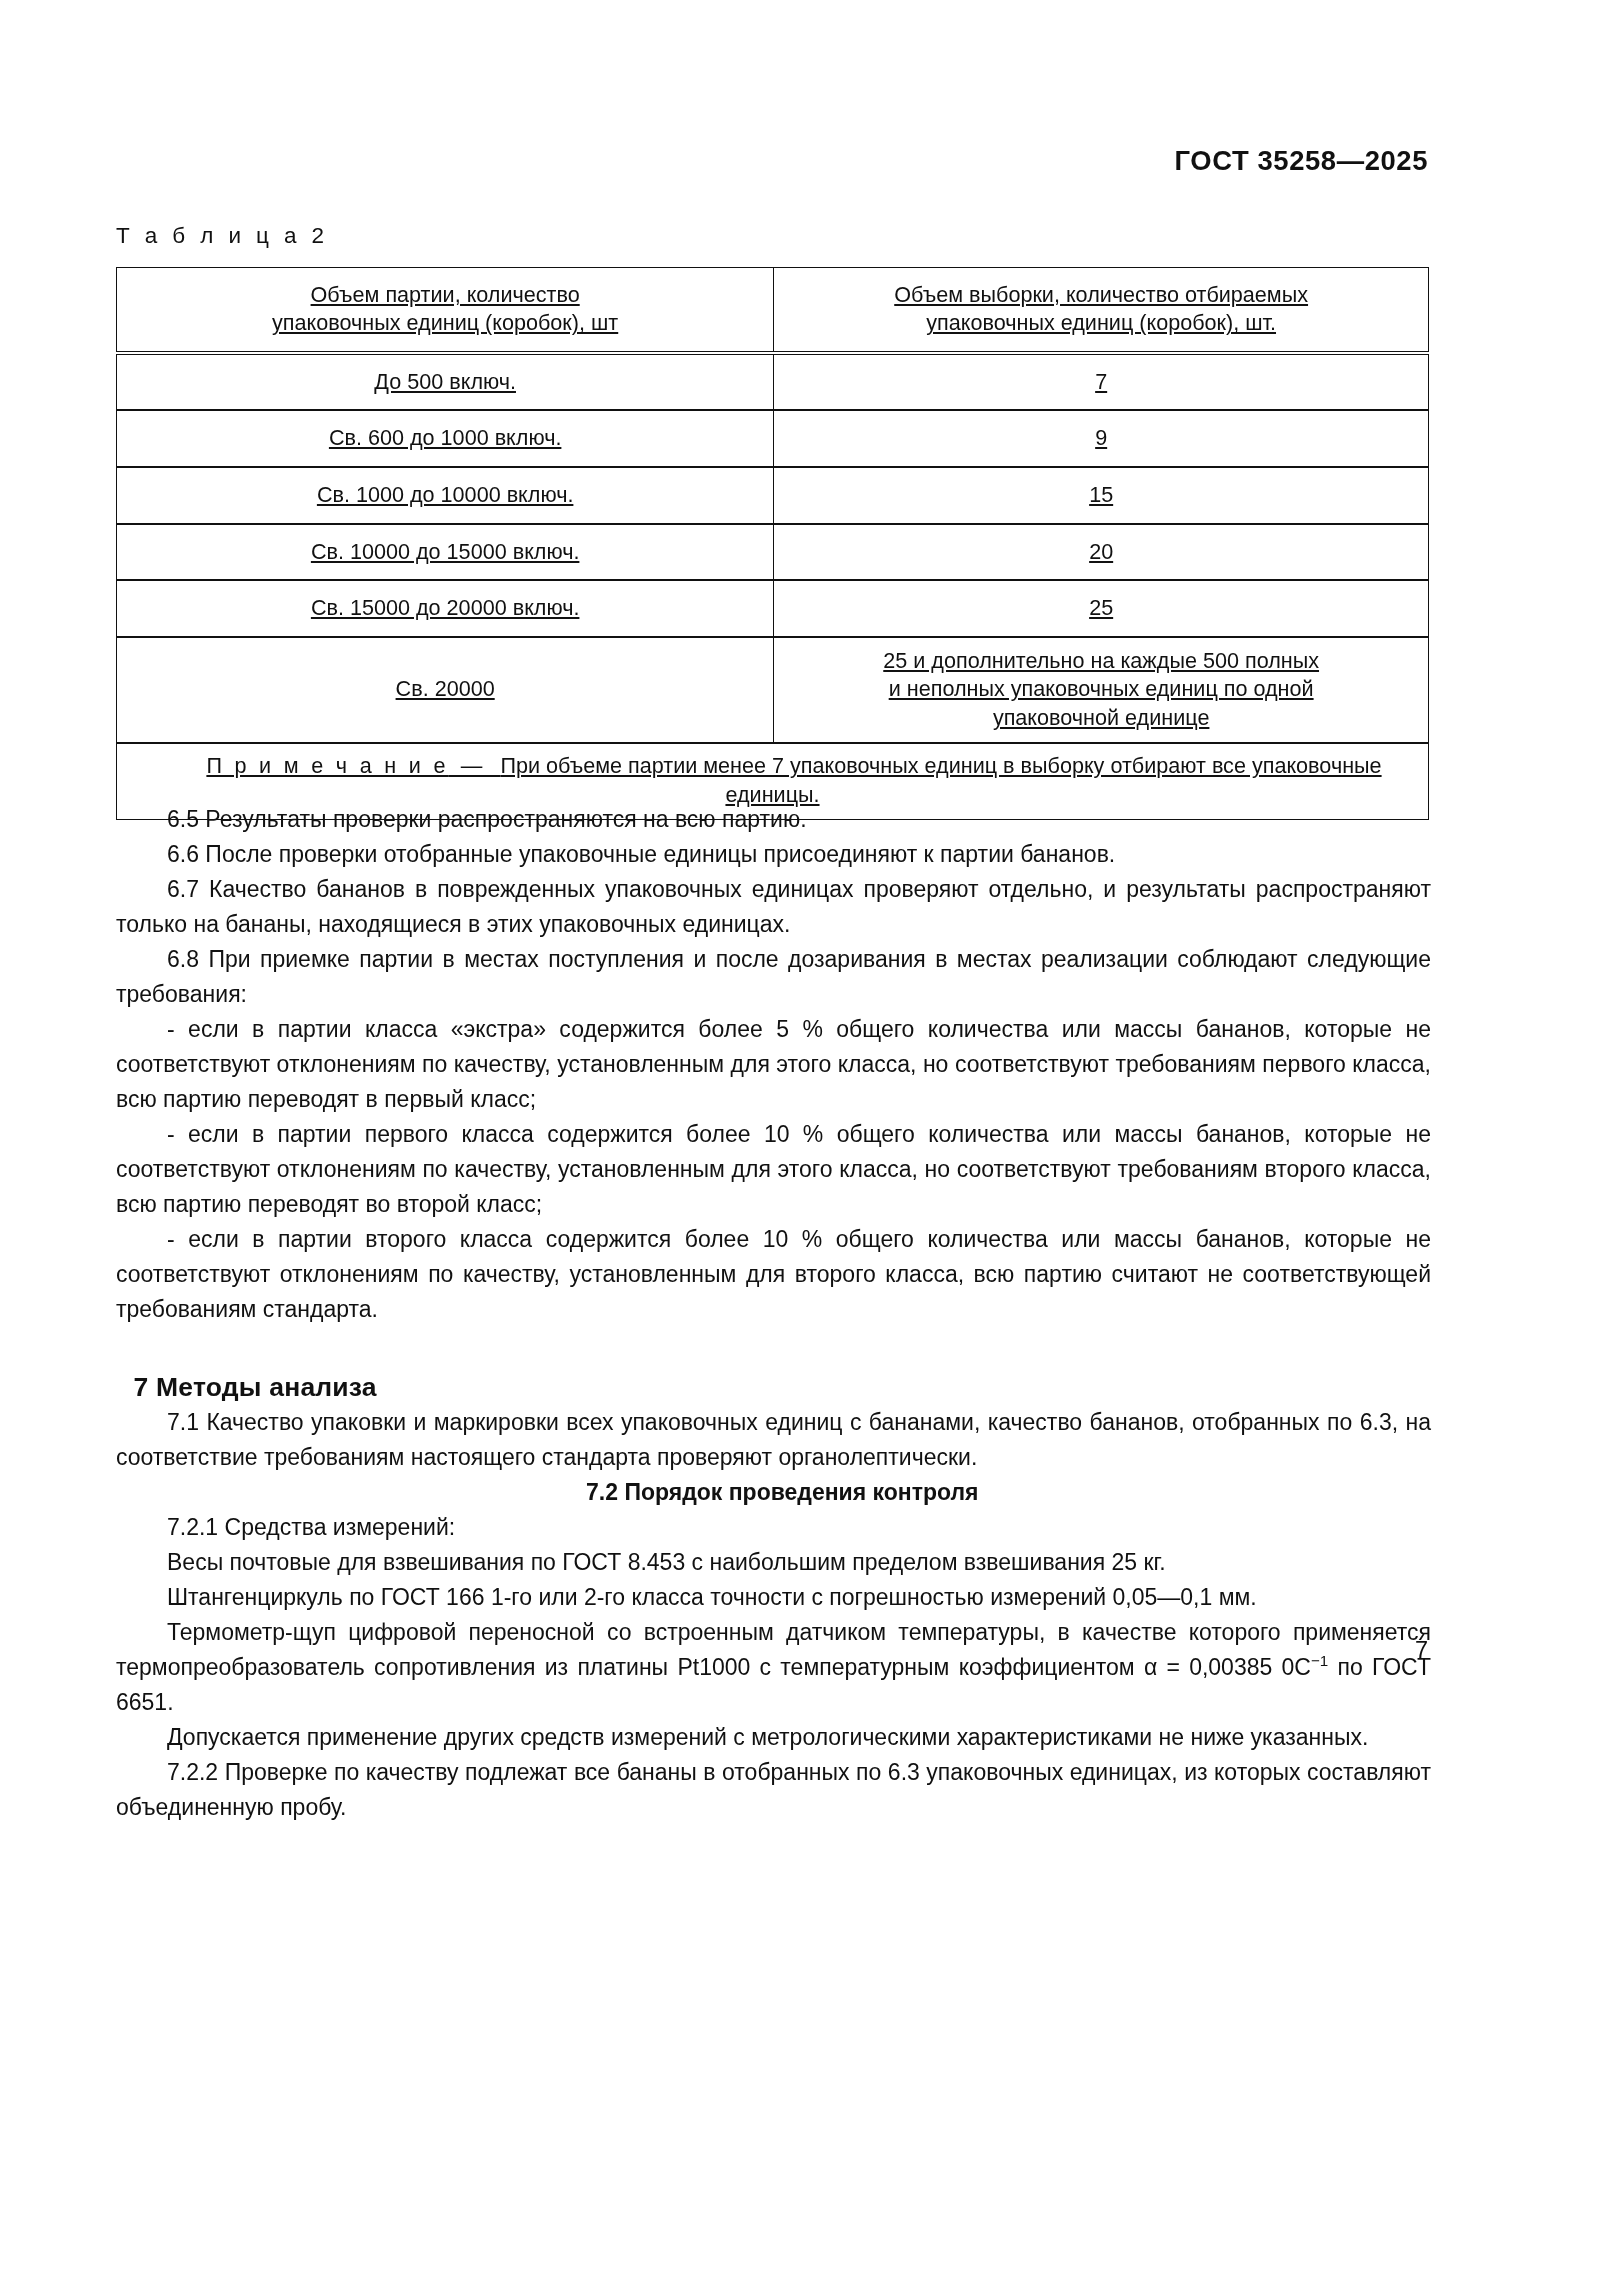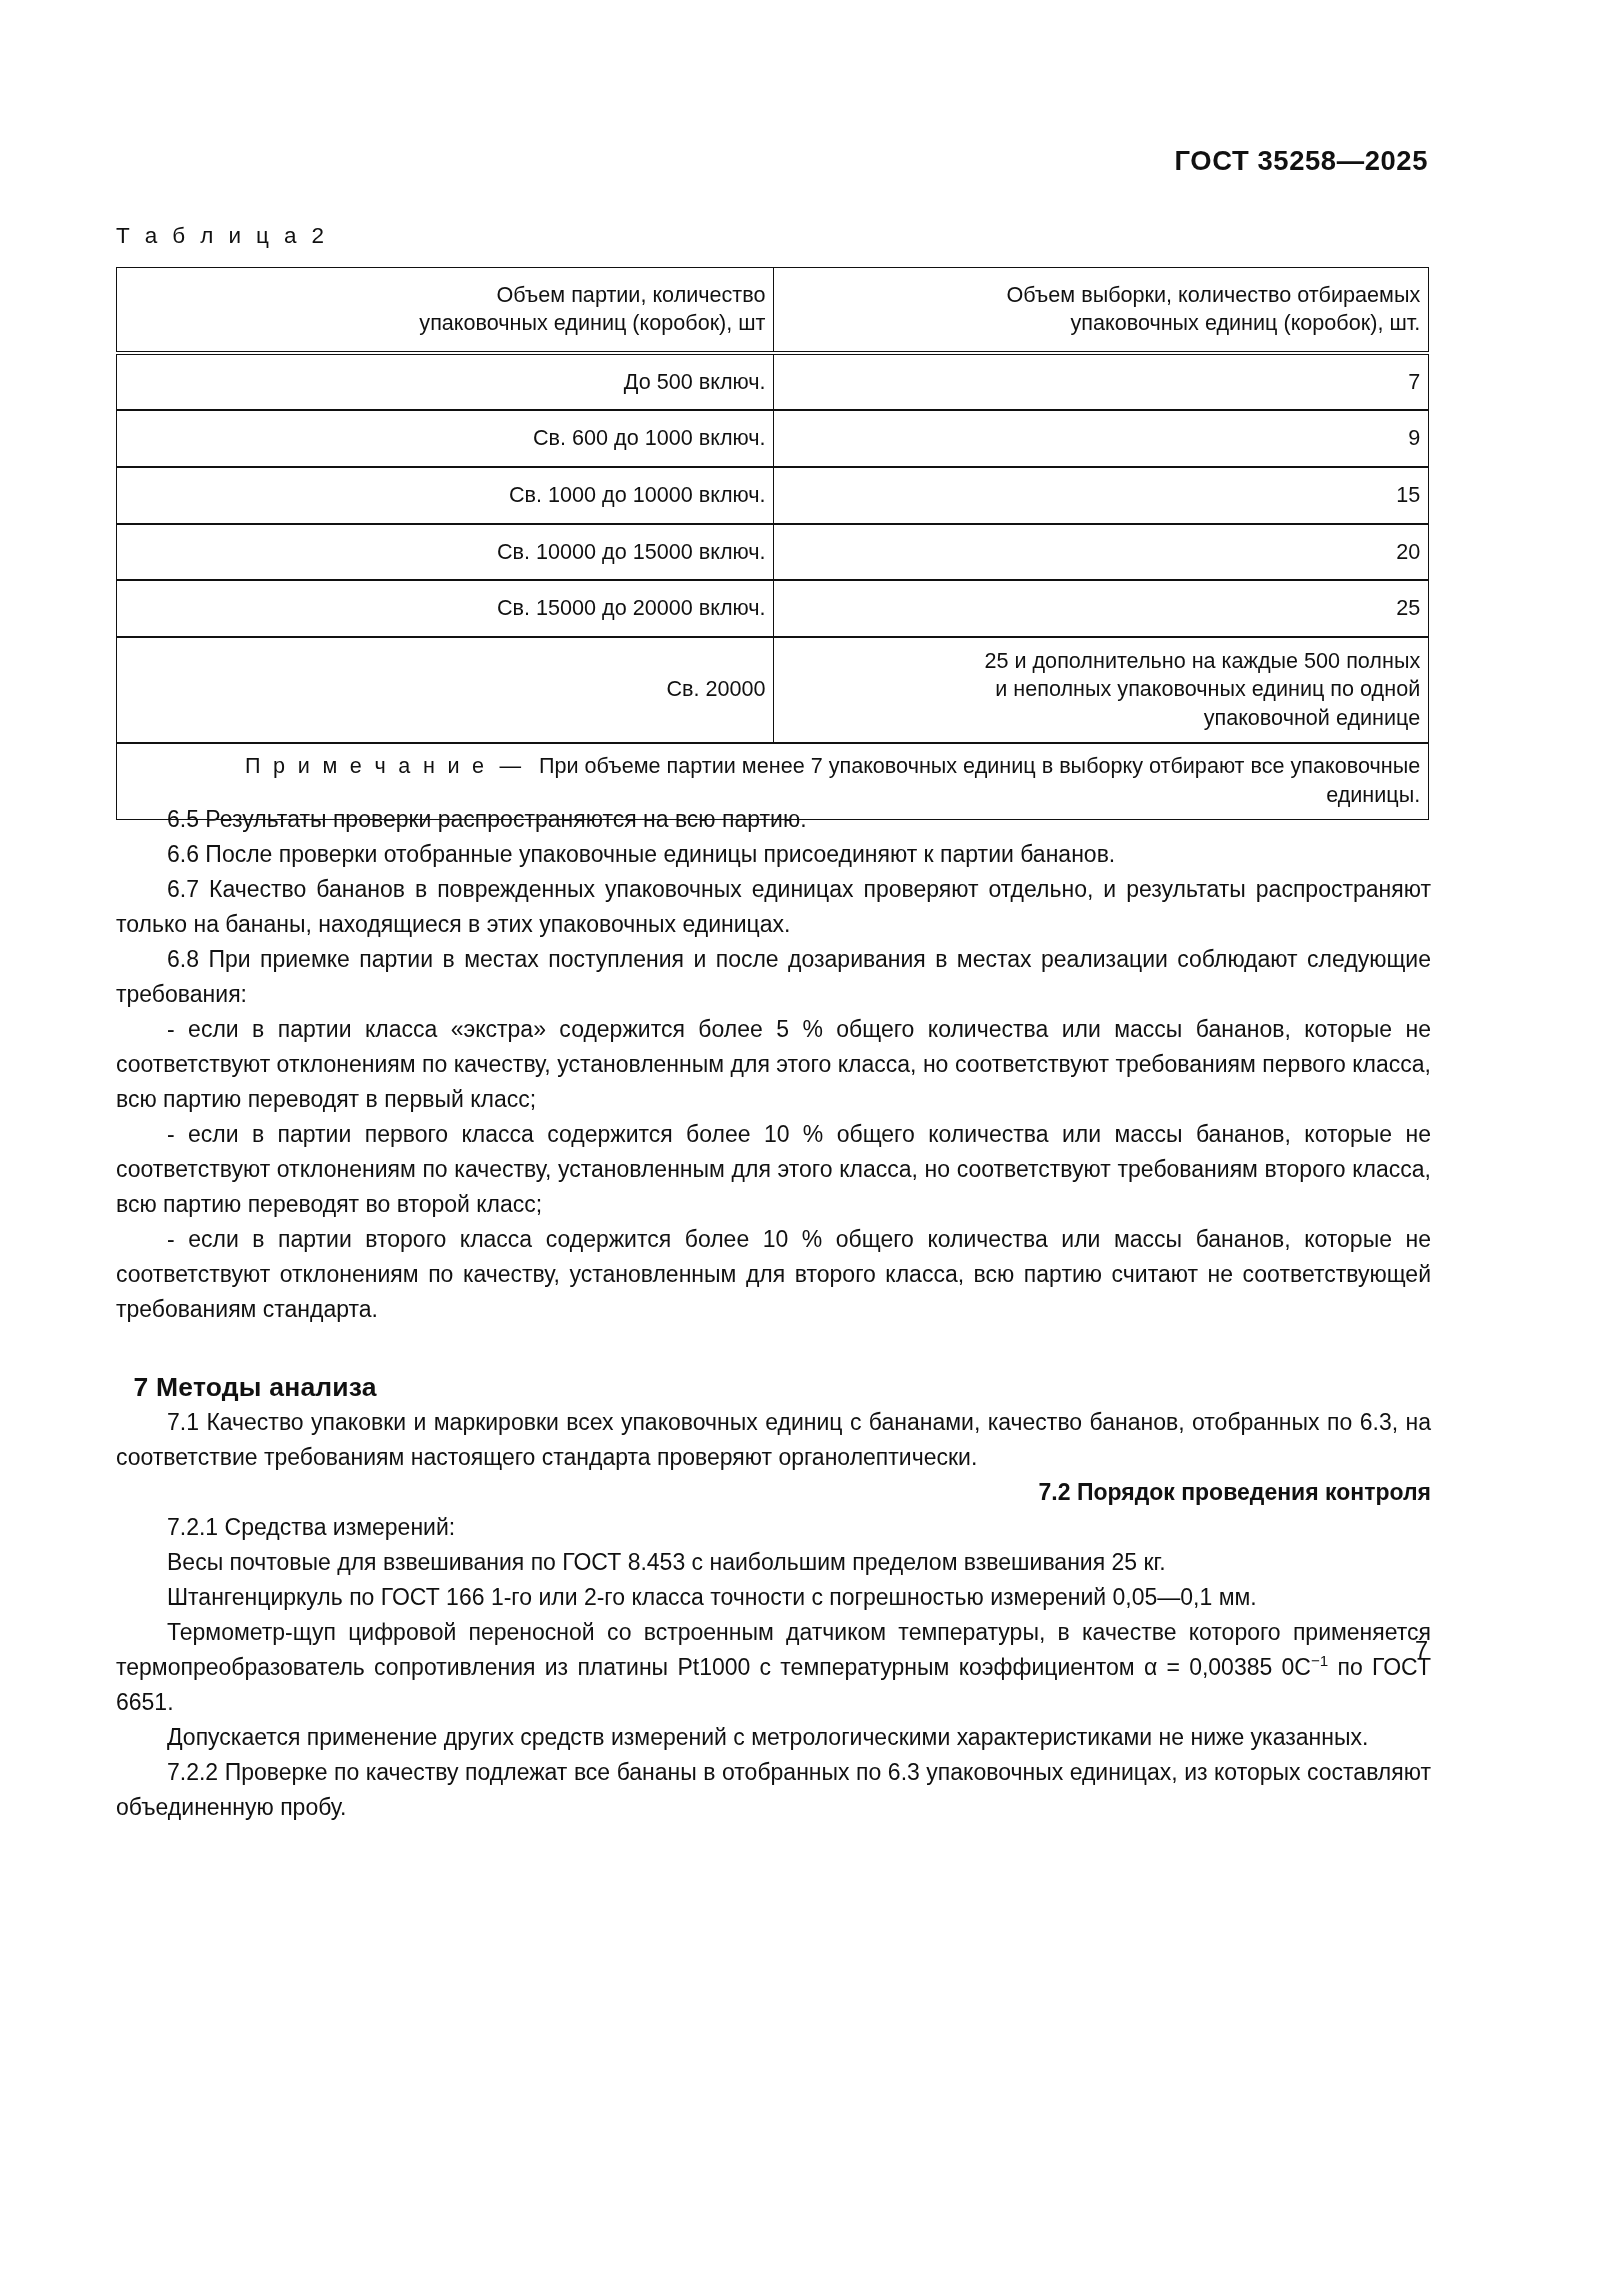--- a/index.html
+++ b/index.html
@@ -53,25 +53,26 @@
     width: 100%;
     table-layout: fixed;
     font-size: 21.6px;
   }
   table.sampling col.c1 { width: 50.1%; }
   table.sampling col.c2 { width: 49.9%; }
 
   table.sampling td,
   table.sampling th {
     border: 1.6px solid #111;
-    text-align: right;
+    text-align: center;
     vertical-align: middle;
     padding: 8.8px 7.8px;
     font-weight: normal;
     line-height: 1.33;
+    text-decoration: underline;
   }
   table.sampling thead th {
     padding-top: 12.7px;
     padding-bottom: 12.7px;
     border-bottom: 4.4px double #111;
   }
   table.sampling thead tr th {
     border-bottom-width: 4.9px;
     border-bottom-style: double;
   }
@@ -120,21 +121,21 @@
     text-indent: 0;
     text-align: left;
     padding-left: 17.6px;
     letter-spacing: 0.2px;
   }
   h3.subsec {
     font-size: 23px;
     font-weight: bold;
     margin: 0;
     text-indent: 0;
-    text-align: right;
+    text-align: center;
     padding-left: 17.6px;
   }
   .gap-before { margin-top: 37px; }
 
   sup.sup { font-size: 0.66em; vertical-align: super; line-height: 0; }
 
   
   .page-number {
     position: absolute;
     bottom: 180px;

